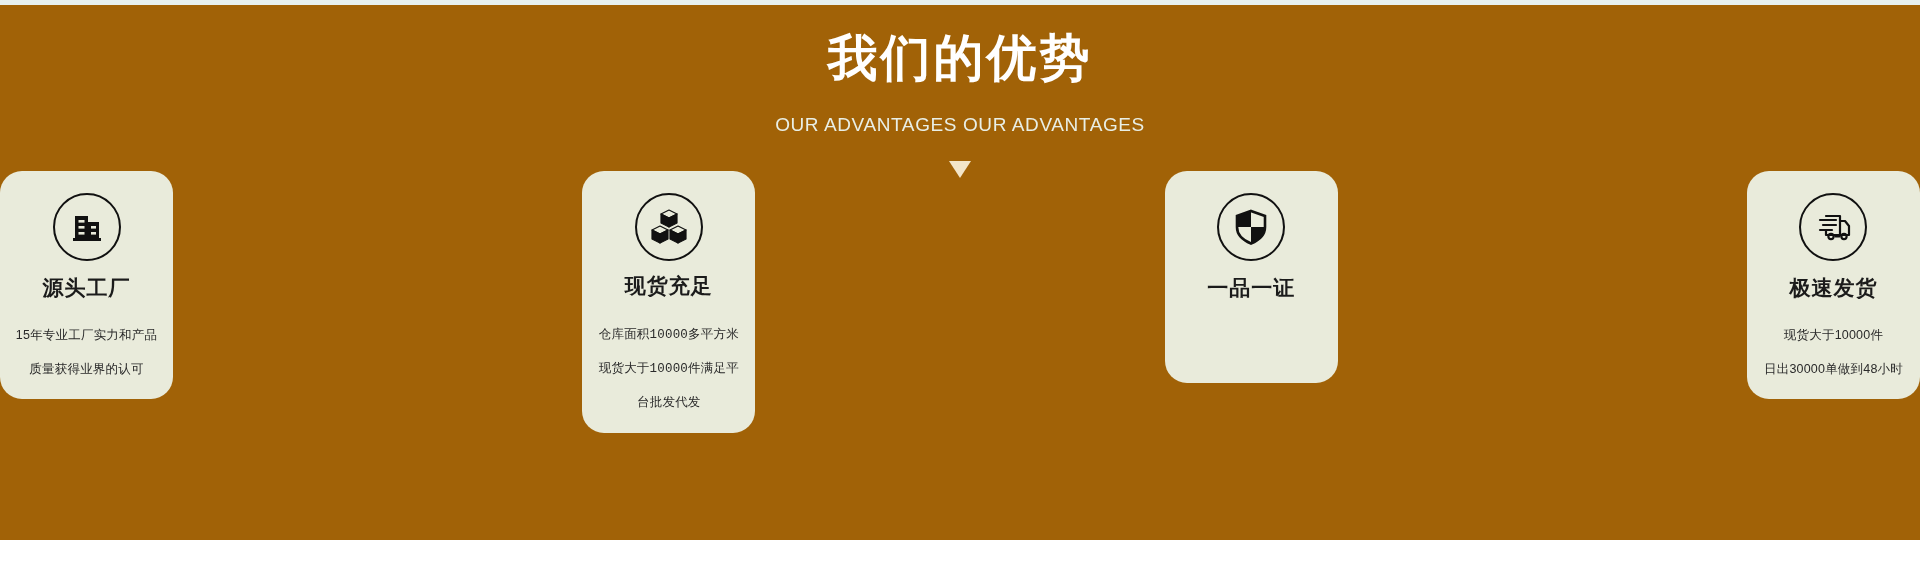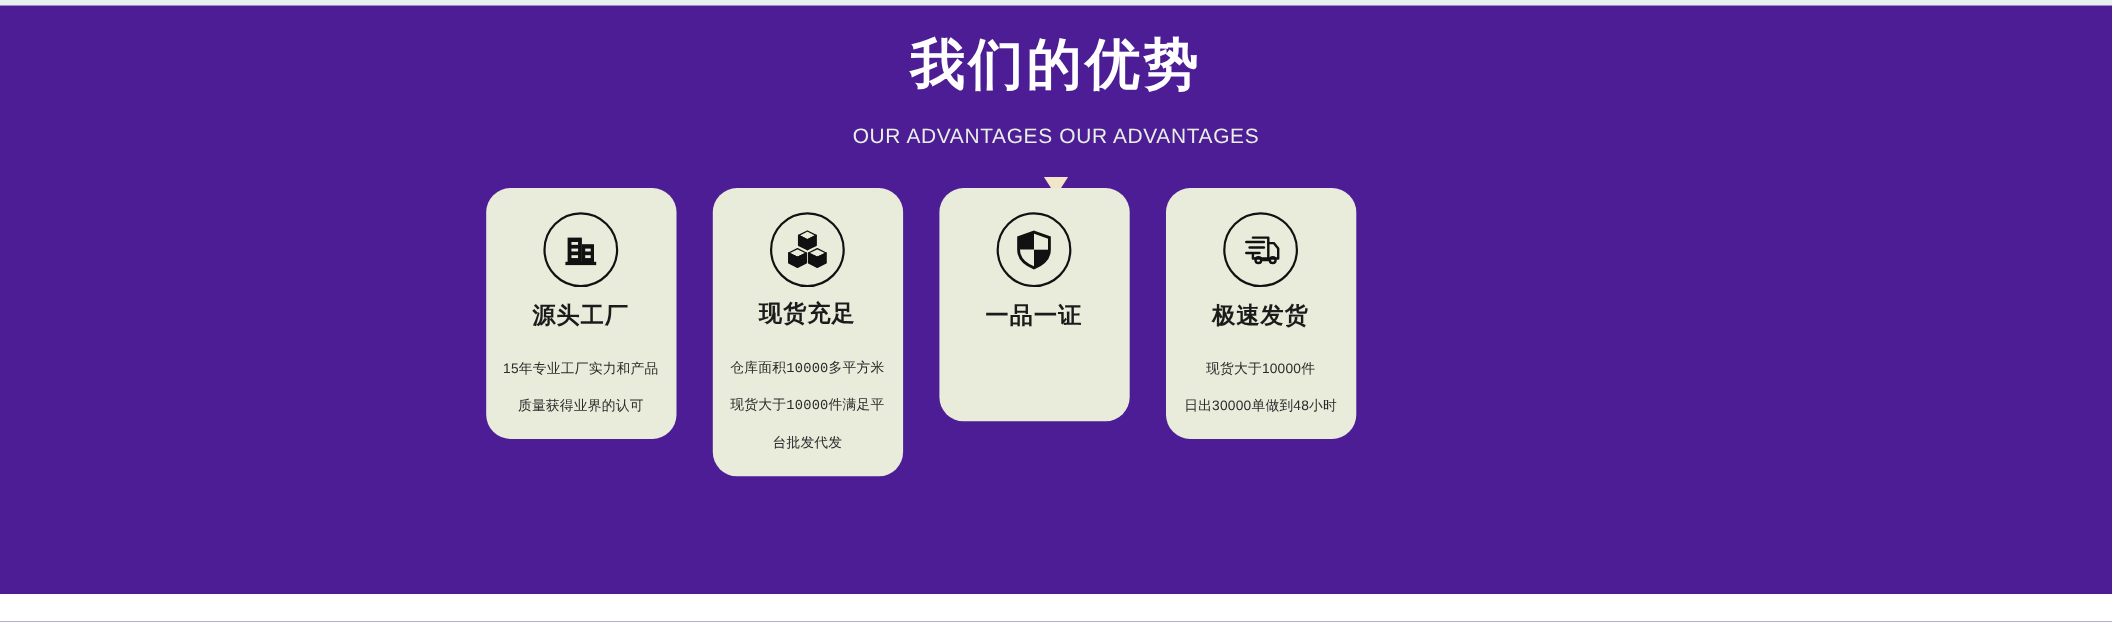--- a/index.html
+++ b/index.html
@@ -25,21 +25,21 @@
     width: 1920px;
     height: 5px;
     background: #e8f0ef;
   }
   .green-panel {
     position: absolute;
     top: 5px;
     left: 0;
     width: 1920px;
     height: 535px;
-    background: #4c1d95;
+    background: #a16207;
   }
   .header {
     position: absolute;
     top: 0;
     left: 0;
     width: 1920px;
     text-align: center;
   }
   .main-title {
     margin: 0;
@@ -68,23 +68,23 @@
     width: 0;
     height: 0;
     border-left: 11px solid transparent;
     border-right: 11px solid transparent;
     border-top: 17px solid #f3e5c8;
   }
   .cards {
     position: absolute;
     top: 166px;
     left: 0;
-    width: 1674px;
+    width: 1920px;
     display: flex;
-    justify-content: center;
+    justify-content: space-between;
     align-items: flex-start;
     gap: 33px;
   }
   .card {
     width: 173px;
     background: #e9ebdb;
     border-radius: 22px;
     padding: 22px 10px 18px 10px;
     box-sizing: border-box;
     display: flex;

